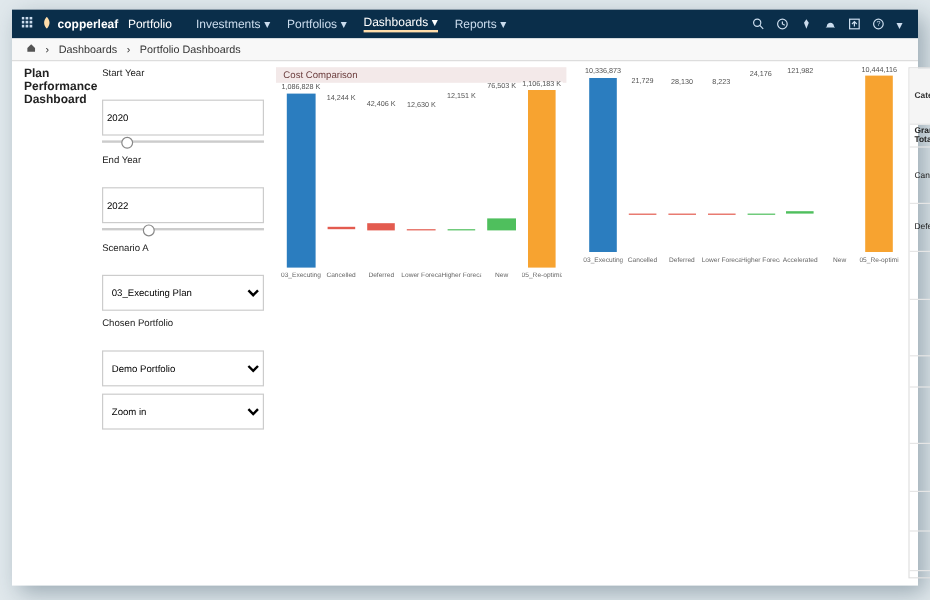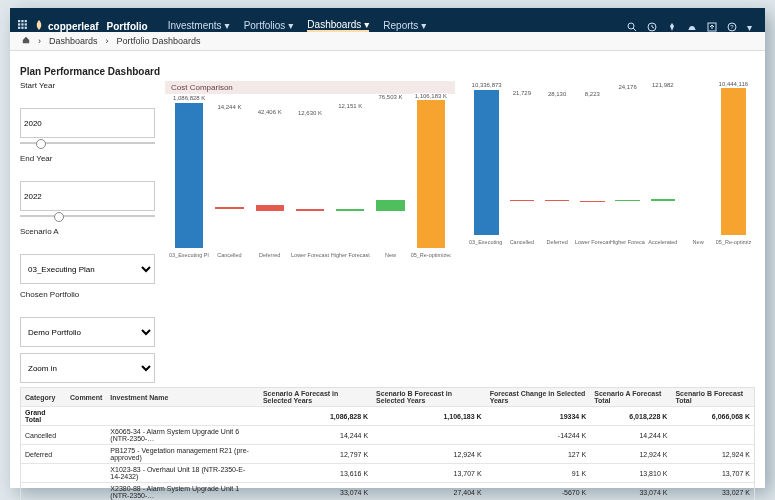--- a/index.html
+++ b/index.html
@@ -1,28 +1,28 @@
 <!DOCTYPE html>
 <html><head>
 <meta charset="utf-8">
 <style>
 html,body{margin:0;padding:0;font-family:Arial,Helvetica,sans-serif;font-size:9px;color:#222;background:#e0e8ec}
 .page-wrap{width:775px;height:500px;position:relative;margin:0 auto}
 .shadowed{position:absolute;left:10px;top:8px;right:10px;bottom:12px;background:#fff;box-shadow:6px 6px 18px rgba(20,50,70,.35)}
-.topbar{height:24px;background:#0a2e4a;color:#fff;display:flex;align-items:flex-end;padding:0 8px;font-size:10px}
+.topbar{height:24px;background:#0a2e4a;color:#fff;display:flex;align-items:center;padding:0 8px;font-size:10px}
 .logo{display:flex;align-items:center;gap:4px;font-weight:bold}
 .navmenu{display:flex;gap:14px;margin-left:20px}
 .navitem{display:flex;align-items:center;gap:3px;color:#cde}
 .navitem.active{color:#fff;border-bottom:2px solid #fda}
 .spacer{flex:1}
 .topicons{display:flex;gap:10px;align-items:center}
 .topicons svg,.topicons span{width:10px;height:10px;fill:#cde;color:#cde}
 .breadcrumb{height:18px;background:#f8f8f8;border-bottom:1px solid #ddd;display:flex;align-items:center;padding:0 8px;font-size:9px;color:#333}
 .breadcrumb span{margin:0 4px}
-.body-area{position:absolute;top:42px;left:0;right:0;bottom:0;padding:16px 10px;display:flex;flex-direction:column;gap:4px}
+.body-area{position:absolute;top:42px;left:0;right:0;bottom:0;padding:6px 10px;display:flex;flex-direction:row;gap:4px}
 .title{font-size:10px;font-weight:bold}
 .toprow{display:flex;gap:10px;align-items:flex-start}
 .filters{width:135px;display:flex;flex-direction:column;gap:6px;font-size:8px}
 .filters label{display:block;margin-bottom:18px}
 .fld{width:100%;border:1px solid #ccc;height:30px;font-size:8px;padding:0 3px;box-sizing:border-box;background:#fff}
 .slider{height:10px;position:relative}
 .slider:before{content:'';position:absolute;top:4px;left:0;right:0;height:2px;background:#ccc}
 .slider .knob{position:absolute;top:1px;width:8px;height:8px;border-radius:50%;background:#fff;border:1px solid #888}
 .chartpanel{flex:1;background:#fff;display:flex;flex-direction:column}
 .chart-title{background:#f3e9e9;color:#6b3d3d;font-size:8px;padding:2px 6px}
@@ -61,21 +61,21 @@
             <rect x="6" y="6" width="2" height="2" fill="#cde"></rect>
           </svg>
     </span>
     <div class="logo">
       <span>
         <svg width="10" height="10" viewBox="0 0 10 10">
               <path d="M5 0 C2 3 2 7 5 10 C8 7 8 3 5 0" fill="#fda"></path>
             </svg>
       </span>
       <span>copperleaf</span>
-      <span style="font-weight:bold;margin-left:4px">Portfolio</span>
+      <span style="font-weight:normal;margin-left:4px">Portfolio</span>
     </div>
     <div class="navmenu">
       <div class="navitem">
             <span>Investments</span>
             <span>▾</span>
           </div>
       <div class="navitem">
             <span>Portfolios</span>
             <span>▾</span>
           </div>

